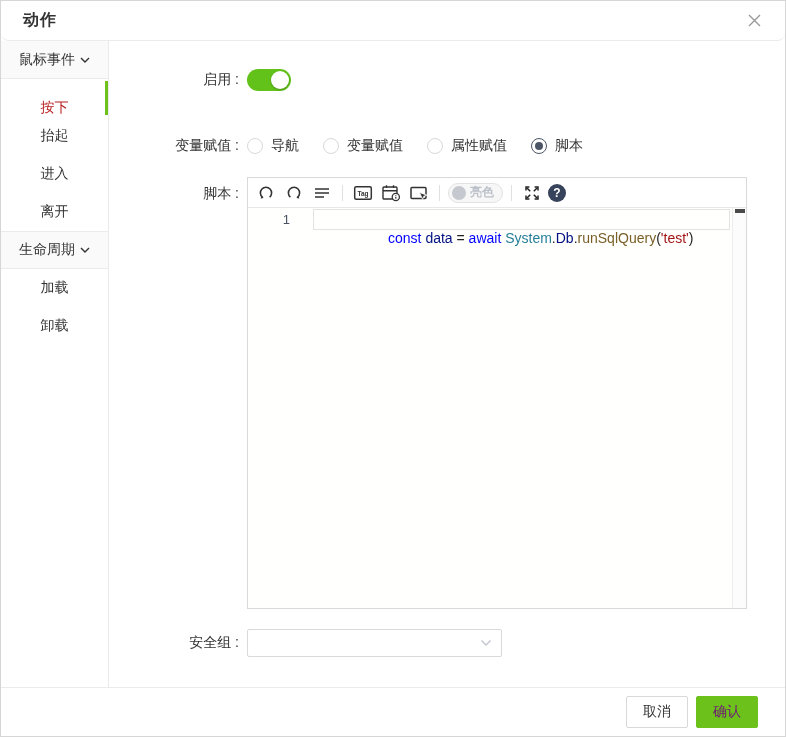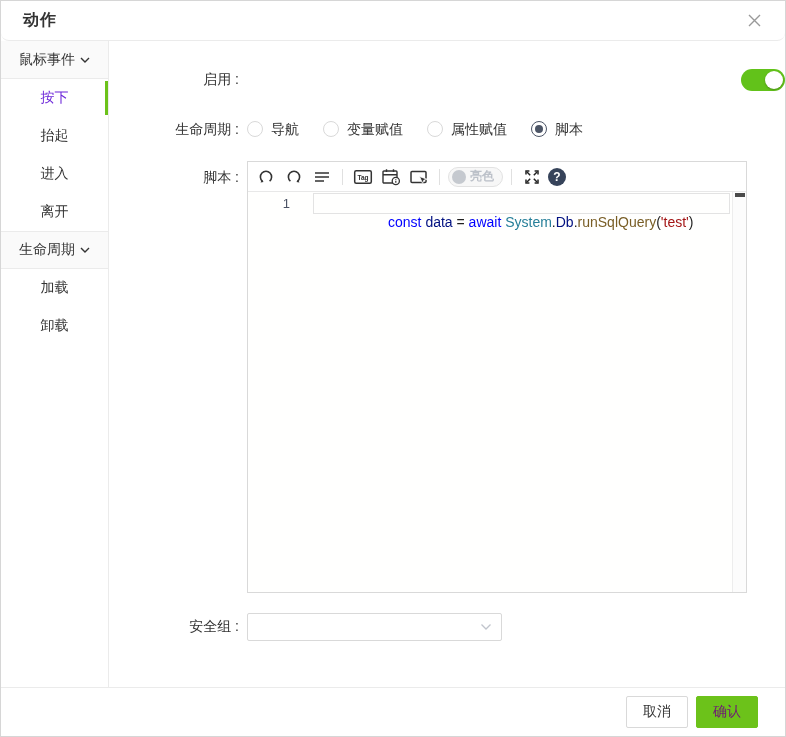--- a/index.html
+++ b/index.html
@@ -10,40 +10,40 @@
   .dlg-header { height:40px; flex:0 0 40px; border-bottom:1px solid #ebebeb; display:flex; align-items:center; padding:0 22px;border-radius:8px; }
   .dlg-title { font-size:16px; color:#333; font-weight:600; letter-spacing:1px; }
   .close-btn { margin-left:auto; width:18px; height:18px; cursor:pointer; display:flex; align-items:center; justify-content:center; }
 
   
   .dlg-body { flex:1 1 auto; display:flex; min-height:0; }
   .sidebar { width:108px; flex:0 0 108px; border-right:1px solid #ebebeb; background:#fff; }
   .side-group-header { height:38px; background:#fafafa; border-bottom:1px solid #ebebeb; display:flex; align-items:center; justify-content:center; gap:5px; font-size:14px; color:#333; cursor:pointer; }
   .side-group-header.with-top { border-top:1px solid #ebebeb; }
   .side-item { position:relative; height:38px; display:flex; align-items:center; justify-content:center; font-size:14px; color:#333; cursor:pointer; }
-  .side-item.active { color:#6d28d9; }
+  .side-item.active { color:#b91c1c;align-items:flex-end; }
   .side-item.active .active-bar { position:absolute; right:0; top:2px; bottom:2px; width:3px; background:#6cc21a; }
 
   
   .content { flex:1 1 auto; padding-top:28px; }
   .form-row { display:flex; align-items:center; margin-bottom:0; }
   .form-label { width:130px; flex:0 0 130px; text-align:right; font-size:14px; color:#333; margin-right:8px; }
-  .row-enable { height:22px; margin-bottom:28px;justify-content:space-between; }
+  .row-enable { height:22px; margin-bottom:44px; }
   .row-type { height:22px; margin-bottom:20px; }
   .row-script { align-items:flex-start; margin-bottom:20px; }
   .row-script .form-label { padding-top:8px; }
   .row-security { height:28px; }
 
   
   .toggle { position:relative; width:44px; height:22px; border-radius:11px; background:#62c21a; cursor:pointer; }
   .toggle .knob { position:absolute; right:2px; top:2px; width:18px; height:18px; border-radius:50%; background:#fff; box-shadow:0 1px 2px rgba(0,0,0,.25); }
 
   
   .radio-group { display:flex; align-items:center; gap:24px; }
-  .radio-opt { display:flex; gap:8px; cursor:pointer; font-size:14px; color:#333; }
+  .radio-opt { display:flex; align-items:center; gap:8px; cursor:pointer; font-size:14px; color:#333; }
   .radio-circle { width:16px; height:16px; border-radius:50%; border:1px solid #d9d9d9; background:#fff; position:relative; }
   .radio-opt.checked .radio-circle { border:1.5px solid #4c5566; }
   .radio-opt.checked .radio-circle::after { content:""; position:absolute; left:50%; top:50%; width:8px; height:8px; margin:-4px 0 0 -4px; border-radius:50%; background:#4c5566; }
 
   
   .editor { width:500px; height:432px; border:1px solid #d9d9d9; background:#fff; display:flex; flex-direction:column; }
   .ed-toolbar { height:30px; flex:0 0 30px; border-bottom:1px solid #e8e8e8; display:flex; align-items:center; padding:0 6px; gap:4px; }
   .tb-btn { width:24px; height:24px; display:flex; align-items:center; justify-content:center; cursor:pointer; }
   .tb-sep { width:1px; height:16px; background:#e0e0e0; margin:0 4px; }
   .light-toggle { height:20px; border:1px solid #e2e2e2; background:#f7f7f7; border-radius:10px; display:flex; align-items:center; gap:4px; padding:0 8px 0 3px; cursor:pointer;font-weight:bold; }
@@ -124,21 +124,21 @@
     <div class="content">
 
       <div class="form-row row-enable">
         <div class="form-label">启用 :</div>
         <div class="toggle">
             <div class="knob"></div>
           </div>
       </div>
 
       <div class="form-row row-type">
-        <div class="form-label">生命周期 :</div>
+        <div class="form-label">变量赋值 :</div>
         <div class="radio-group">
           <div class="radio-opt">
             <span class="radio-circle"></span>
             <span>导航</span>
           </div>
           <div class="radio-opt">
             <span class="radio-circle"></span>
             <span>变量赋值</span>
           </div>
           <div class="radio-opt">

